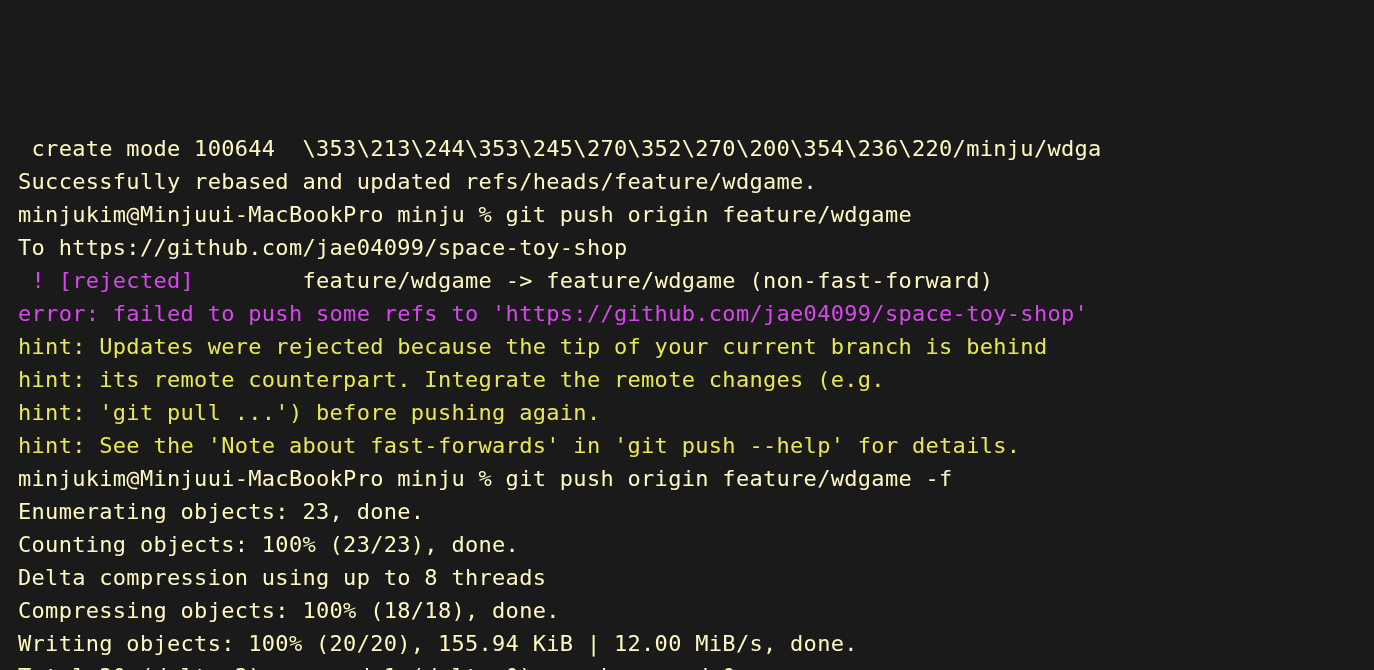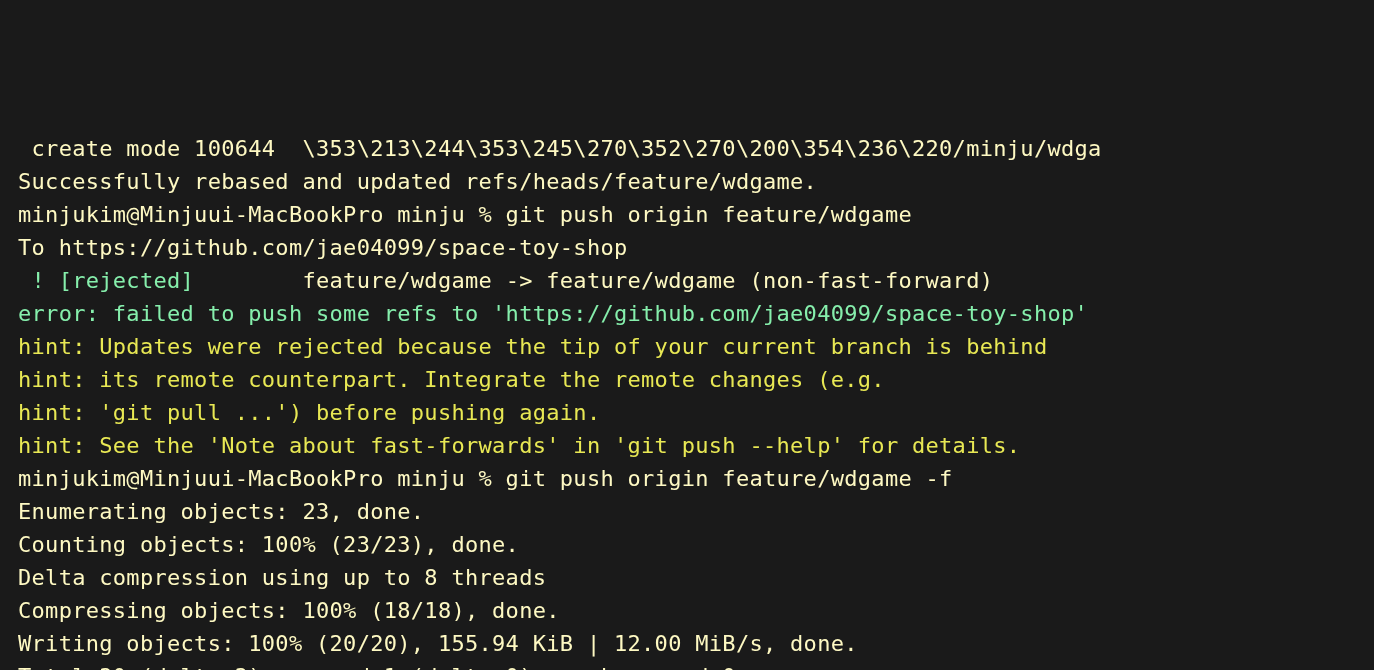--- a/index.html
+++ b/index.html
@@ -18,21 +18,21 @@
       overflow: hidden;
       letter-spacing: 0.3px;
     }
     .terminal {
       width: 100%;
     }
     .line {
       display: block;
       white-space: pre;
     }
-    .red { color: #86efac; margin-top: 39px; }
+    .red { color: #d946ef; margin-top: 39px; }
     .yellow { color: #e8e854; }
     .white { color: #fef9c3; }
   </style>
 </head>
 <body>
 
 
 
 <div class="terminal" id="terminal-container"><div class="line"><span class="white"> create mode 100644  \353\213\244\353\245\270\352\270\200\354\236\220/minju/wdga</span></div><div class="line"><span class="white">Successfully rebased and updated refs/heads/feature/wdgame.</span></div><div class="line"><span class="white">minjukim@Minjuui-MacBookPro minju % git push origin feature/wdgame</span></div><div class="line"><span class="white">To https://github.com/jae04099/space-toy-shop</span></div><div class="line"><span class="red"> ! [rejected]</span><span class="white">        feature/wdgame -&gt; feature/wdgame (non-fast-forward)</span></div><div class="line"><span class="red">error: failed to push some refs to 'https://github.com/jae04099/space-toy-shop'</span></div><div class="line"><span class="yellow">hint: Updates were rejected because the tip of your current branch is behind</span></div><div class="line"><span class="yellow">hint: its remote counterpart. Integrate the remote changes (e.g.</span></div><div class="line"><span class="yellow">hint: 'git pull ...') before pushing again.</span></div><div class="line"><span class="yellow">hint: See the 'Note about fast-forwards' in 'git push --help' for details.</span></div><div class="line"><span class="white">minjukim@Minjuui-MacBookPro minju % git push origin feature/wdgame -f</span></div><div class="line"><span class="white">Enumerating objects: 23, done.</span></div><div class="line"><span class="white">Counting objects: 100% (23/23), done.</span></div><div class="line"><span class="white">Delta compression using up to 8 threads</span></div><div class="line"><span class="white">Compressing objects: 100% (18/18), done.</span></div><div class="line"><span class="white">Writing objects: 100% (20/20), 155.94 KiB | 12.00 MiB/s, done.</span></div><div class="line"><span class="white">Total 20 (delta 2), reused 1 (delta 0), pack-reused 0</span></div></div>
 

